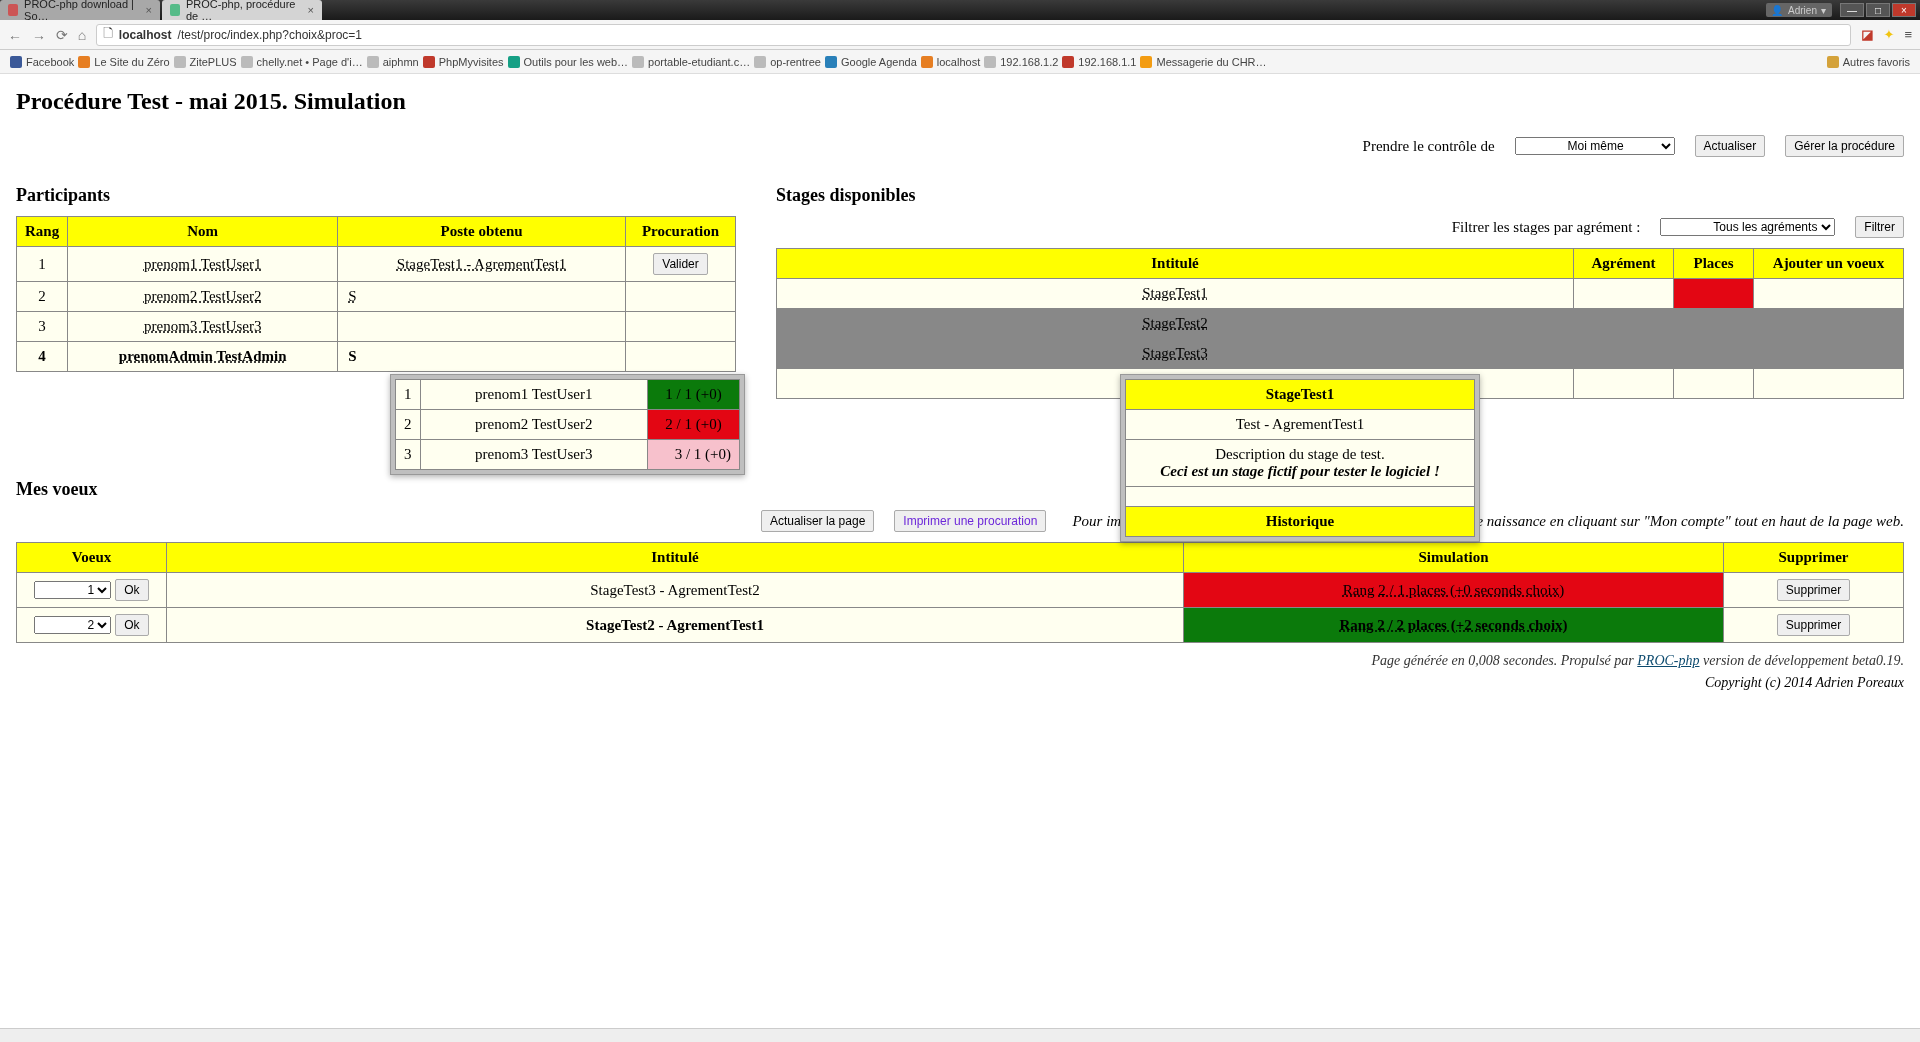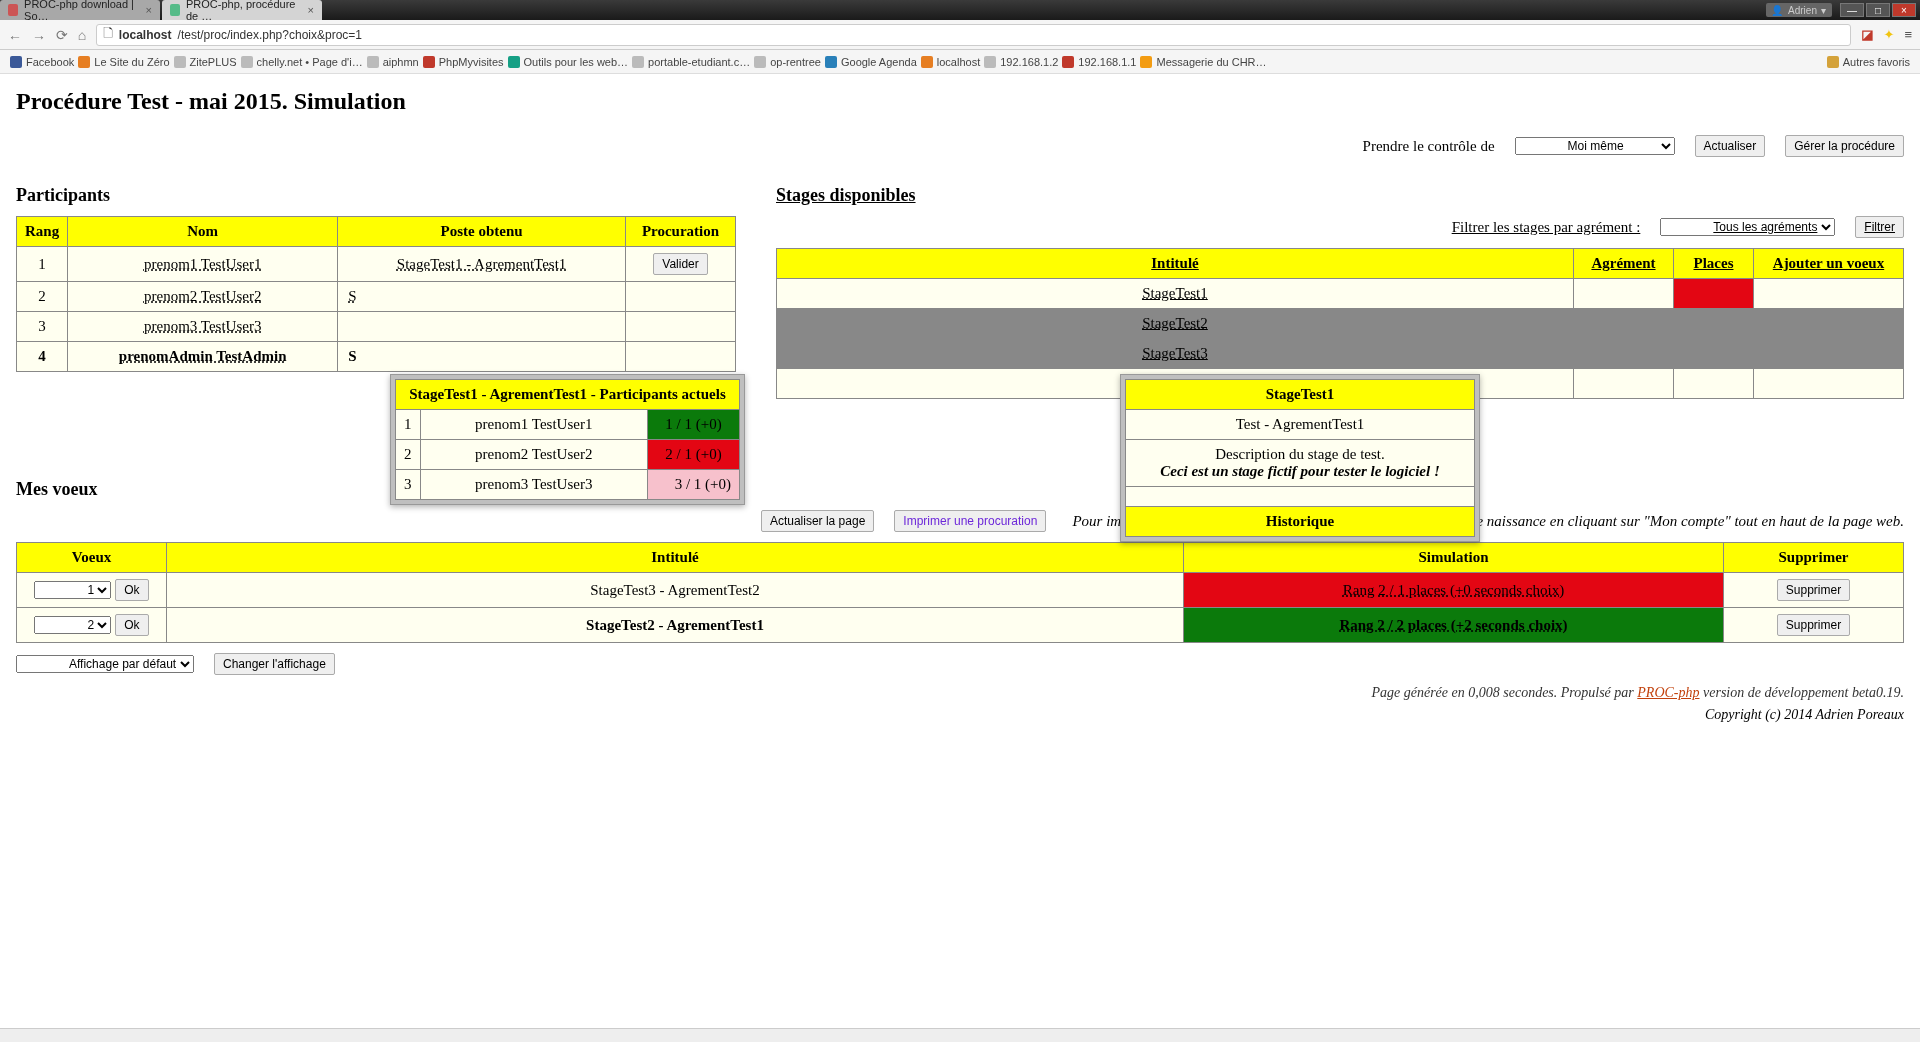--- a/index.html
+++ b/index.html
@@ -28,21 +28,21 @@
   
   .page { padding:10px 16px; position:relative; }
   h1 { font-family:"Times New Roman", serif; font-size:24px; margin:4px 0 20px 0; font-weight:bold;}
   h2 { font-family:"Times New Roman", serif; font-size:18px; margin:28px 0 10px 0; font-weight:bold;}
   .row { display:flex; align-items:center; gap:20px; font-family:"Times New Roman", serif; font-size:15px;justify-content:flex-end; }
   select, button { font-family: Arial, sans-serif; font-size:12px;padding-left:48px; }
   button { background:#efefef; border:1px solid #aaa; padding:3px 8px; border-radius:2px; cursor:pointer;}
   button:disabled { color:#6d28d9; }
   .cols { display:flex; gap:40px; align-items:flex-start; }
   .col-left { flex:0 0 720px; }
-  .col-right { flex:1;text-decoration:underline; }
+  .col-right { flex:1; }
 
   table { border-collapse:collapse; width:100%; font-family:"Times New Roman", serif; font-size:15px; background:#fffff0;}
   th { background:#ffff00; border:1px solid #888; padding:6px 8px; font-weight:bold; text-align:center;}
   td { border:1px solid #888; padding:6px 8px; text-align:center; background:#fffff0; }
   td .ul { text-decoration:underline dotted; }
   a.ul { text-decoration:underline dotted; color:#000;}
 
   .stages-row-hl td { background:#888; color:#000;}
   .red-cell { background:#e30613 !important; }
   
@@ -55,21 +55,21 @@
   .cell-pink { background:#f7c1cc !important;text-align:right; }
 
   .voeux-row td { vertical-align:middle; }
   .sim-red { background:#e30613 !important; }
   .sim-red span { text-decoration:underline dotted;}
   .sim-green { background:#0b7a0b !important; }
   .sim-green span { text-decoration:underline dotted;}
 
   .hint { font-style:italic; font-family:"Times New Roman", serif; font-size:15px; margin-left:6px;}
   .footer { text-align:right; font-style:italic; font-family:"Times New Roman", serif; font-size:14px; margin-top:10px; color:#333;}
-  .footer a { color:#c2410c; font-style:italic;}
+  .footer a { color:#0c4a6e; font-style:italic;}
   .copy { text-align:right; font-style:italic; font-family:"Times New Roman", serif; font-size:14px; margin-top:6px;}
 
   
   .hscroll { height:14px; background:#eee; border-top:1px solid #ccc; position:fixed; bottom:0; left:0; right:0;}
 </style>
 </head>
 <body>
 
 <div class="chrome">
   <div class="tabs">
@@ -268,23 +268,20 @@
           <td></td>
         </tr>
       </tbody>
         </table>
     </div>
   </div>
 
   <div class="popup" style="left:390px; top:300px; width:355px;">
     <table>
       <tbody>
-          <tr>
-            <th colspan="3">StageTest1 - AgrementTest1 - Participants actuels</th>
-          </tr>
       <tr>
         <td style="width:20px">1</td>
         <td>prenom1 TestUser1</td>
         <td class="cell-green" style="width:92px">1 / 1 (+0)</td>
       </tr>
       <tr>
         <td>2</td>
         <td>prenom2 TestUser2</td>
         <td class="cell-red">2 / 1 (+0)</td>
       </tr>
@@ -351,25 +348,20 @@
         <select><option>2</option></select>
         <button>Ok</button>
       </td>
       <td>StageTest2 - AgrementTest1</td>
       <td class="sim-green"><span>Rang 2 / 2 places (+2 seconds choix)</span></td>
       <td style="font-weight:normal"><button>Supprimer</button></td>
     </tr>
   </tbody>
     </table>
 
-  <div class="row" style="margin-top:10px">
-    <select><option>Affichage par défaut</option></select>
-    <button>Changer l'affichage</button>
-    <div style="flex:1"></div>
-  </div>
 
   <div class="footer">
     <span>Page générée en 0,008 secondes. Propulsé par </span><a href="#">PROC-php</a><span> version de développement beta0.19.</span>
   </div>
   <div class="copy">Copyright (c) 2014 Adrien Poreaux</div>
 </div>
 
 <div class="hscroll"></div>
 
 </body></html>

